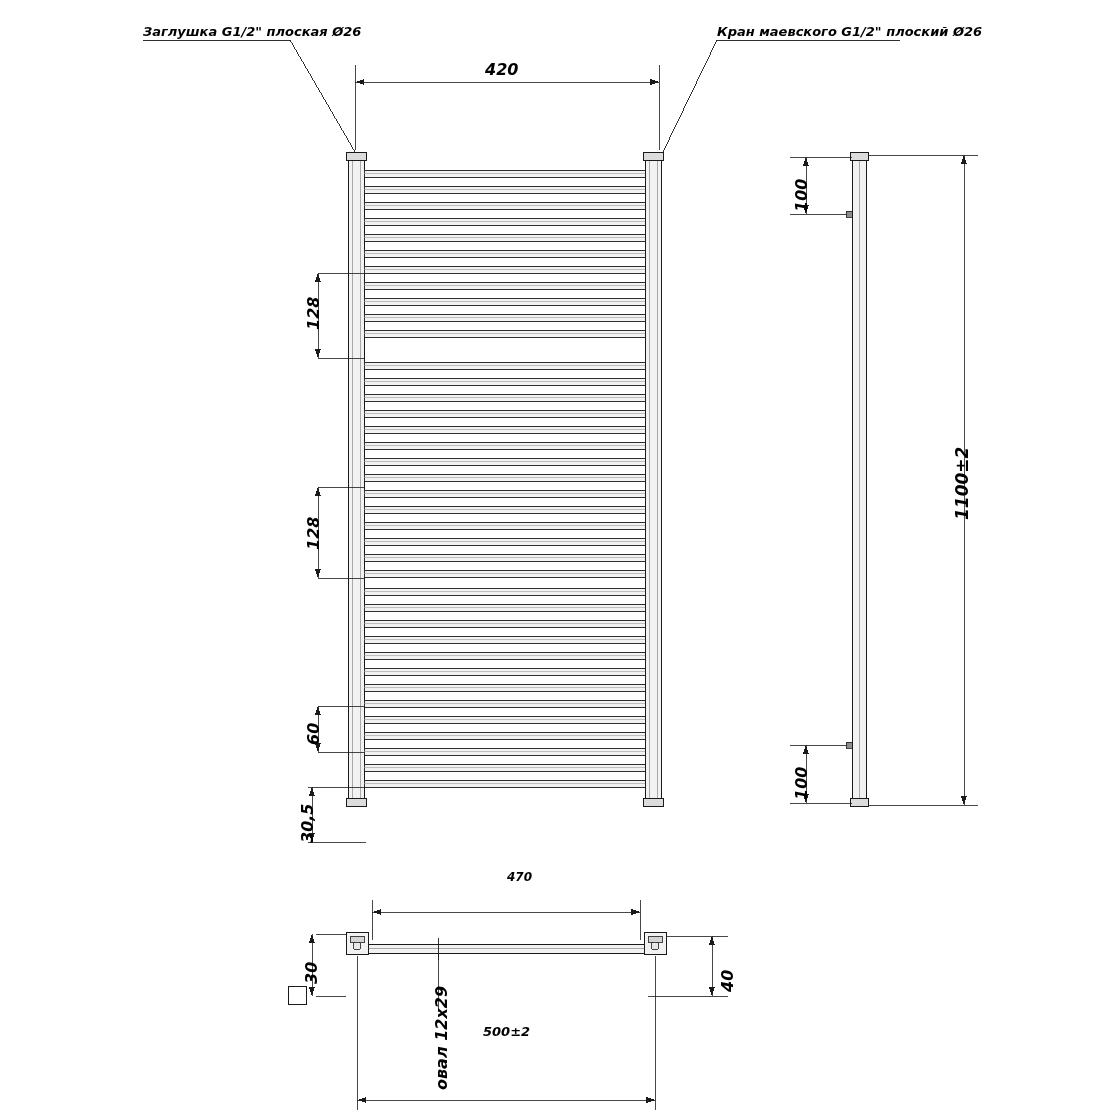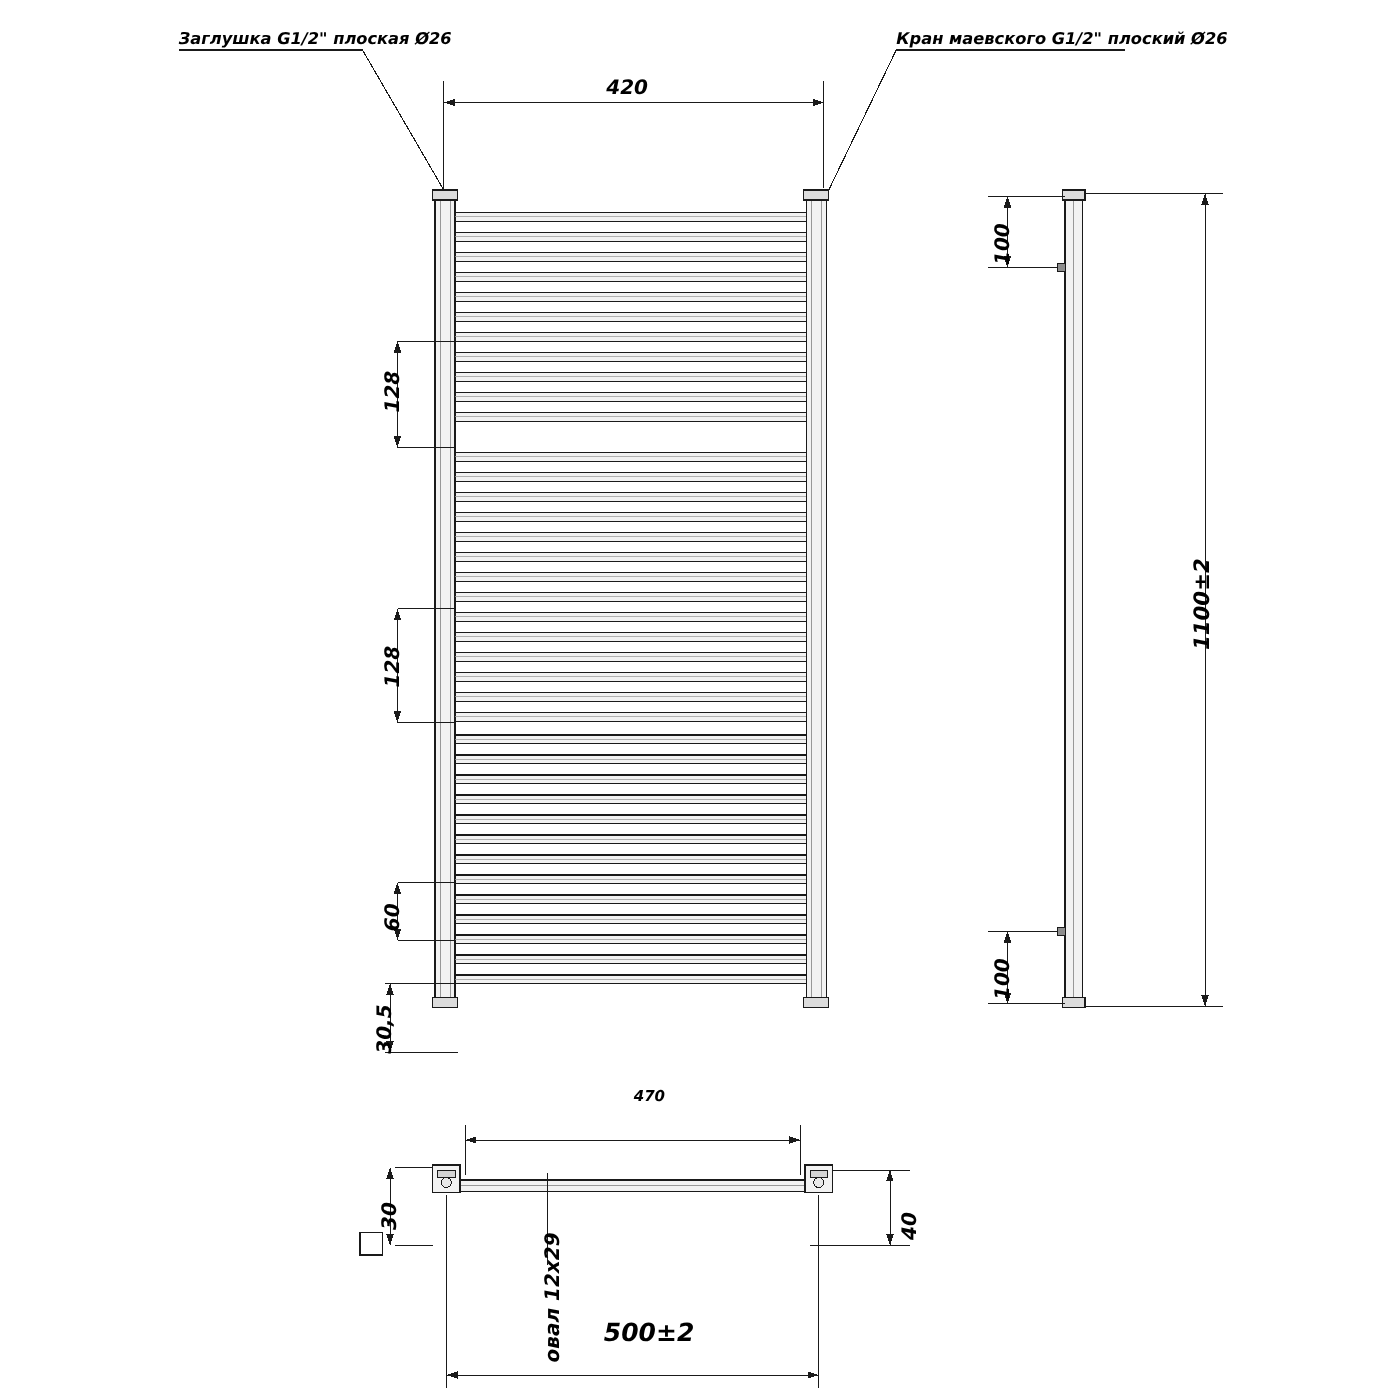--- a/index.html
+++ b/index.html
@@ -260,21 +260,21 @@
   <div class="dim vert" style="left:298px;top:843px;font-size:16px;transform:rotate(-90deg);">30,5</div>
 
   <div class="dim vert" style="left:792px;top:212px;font-size:16px;transform:rotate(-90deg);">100</div>
 
   <div class="dim vert" style="left:792px;top:800px;font-size:16px;transform:rotate(-90deg);">100</div>
 
   <div class="dim vert" style="left:952px;top:520px;font-size:17px;transform:rotate(-90deg);">1100±2</div>
 
   <div class="dim" style="left:487px;top:870px;font-size:12px;margin-left:20px;">470</div>
 
-  <div class="dim" style="left:483px;top:1054px;font-size:20px;">500±2</div>
+  <div class="dim" style="left:483px;top:1024px;font-size:13px;">500±2</div>
 
   <div class="dim vert" style="left:302px;top:984px;font-size:16px;transform:rotate(-90deg);">30</div>
 
   <div class="dim vert" style="left:718px;top:992px;font-size:16px;transform:rotate(-90deg);">40</div>
 
   <div class="dim vert" style="left:432px;top:1090px;font-size:16px;transform:rotate(-90deg);">овал 12x29</div>
 
 </div>
 
 </body></html>

